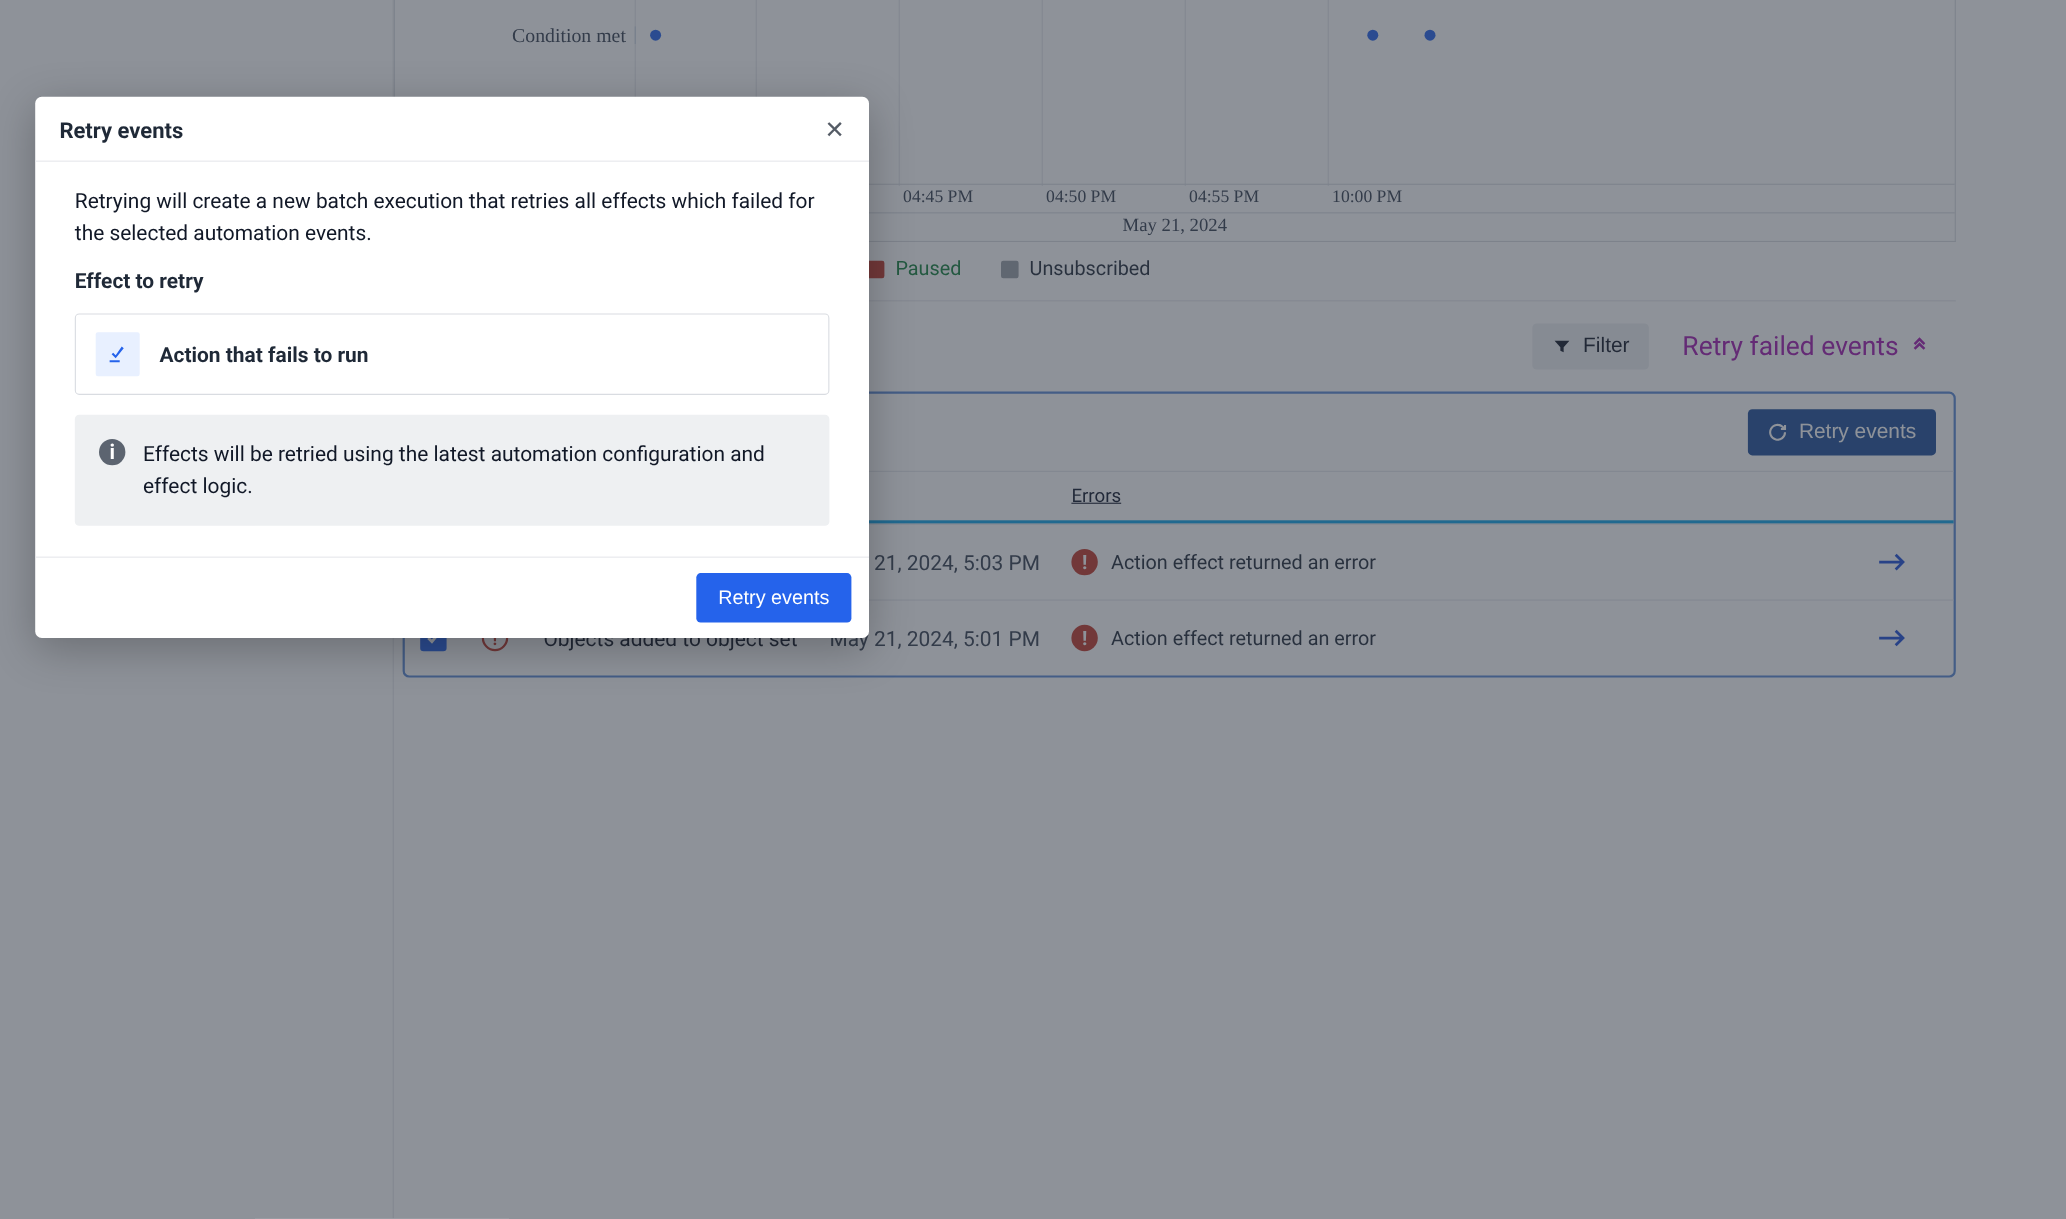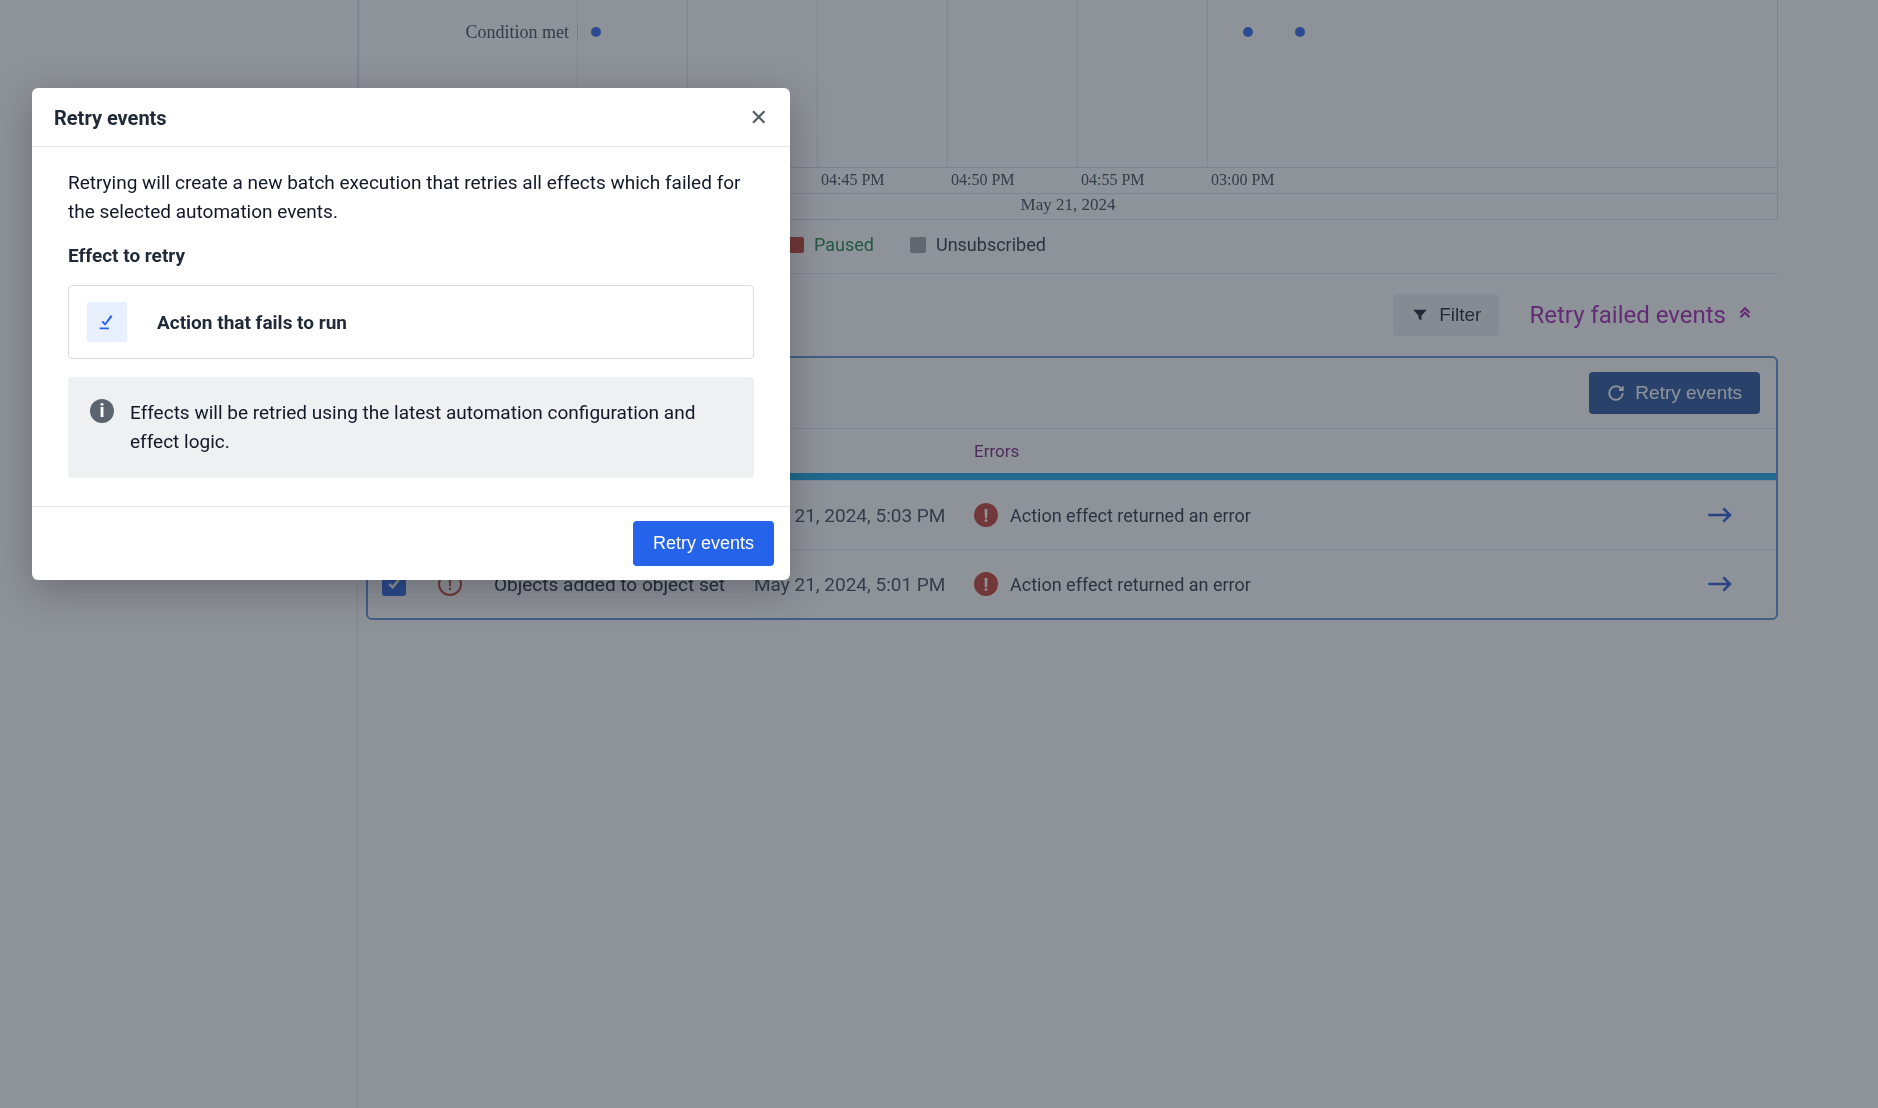--- a/index.html
+++ b/index.html
@@ -175,23 +175,24 @@
       padding: 10px 18px;
       border-radius: 4px;
       font-size: 19px;
       cursor: pointer;
     }
     .events-header {
       display: grid;
       grid-template-columns: 56px 56px 260px 220px 1fr 56px;
       align-items: center;
       padding: 12px 14px;
-      border-bottom: 7px solid #0ea5e9;
-      color: #701a75;
+      border-bottom: 3px solid #0ea5e9;
+      color: #0f172a;
       font-size: 17px;
+      text-decoration: underline;
     }
     .event-row {
       display: grid;
       grid-template-columns: 56px 56px 260px 220px 1fr 56px;
       align-items: center;
       padding: 22px 14px;
       border-top: 1px solid #e5e7eb;
     }
     .event-row:first-of-type { border-top: none; }
     .checkbox {
@@ -276,21 +277,21 @@
       gap: 18px;
     }
     .modal-desc { font-size: 19px; color: #111827; line-height: 1.5; }
     .sub-heading { font-size: 19px; font-weight: 700; }
     .effect-box {
       border: 1px solid #d9dce1;
       border-radius: 4px;
       padding: 16px 18px;
       display: flex;
       align-items: center;
-      gap: 30px;
+      gap: 18px;
     }
     .effect-icon {
       width: 40px; height: 40px;
       background: #e8f0ff;
       display: inline-flex;
       align-items: center;
       justify-content: center;
       color: #2563eb;
       border-radius: 2px;
     }
@@ -357,21 +358,21 @@
         <span class="label">Condition met</span>
         <span class="tick"></span>
         <span class="dot" style="left:232px"></span>
         <span class="dot" style="left:884px"></span>
         <span class="dot" style="left:936px"></span>
       </div>
       <div class="timeline-times">
         <span class="time-label" style="left:462px">04:45 PM</span>
         <span class="time-label" style="left:592px">04:50 PM</span>
         <span class="time-label" style="left:722px">04:55 PM</span>
-        <span class="time-label" style="left:852px">03:00 PM</span>
+        <span class="time-label" style="left:852px">10:00 PM</span>
       </div>
       <div class="timeline-date">May 21, 2024</div>
     </div>
 
     <div class="legend" style="margin-left:430px;">
       <div class="legend-item">
         <span class="legend-swatch paused-swatch"></span>
         <span class="paused-text">Paused</span>
       </div>
       <div class="legend-item">

